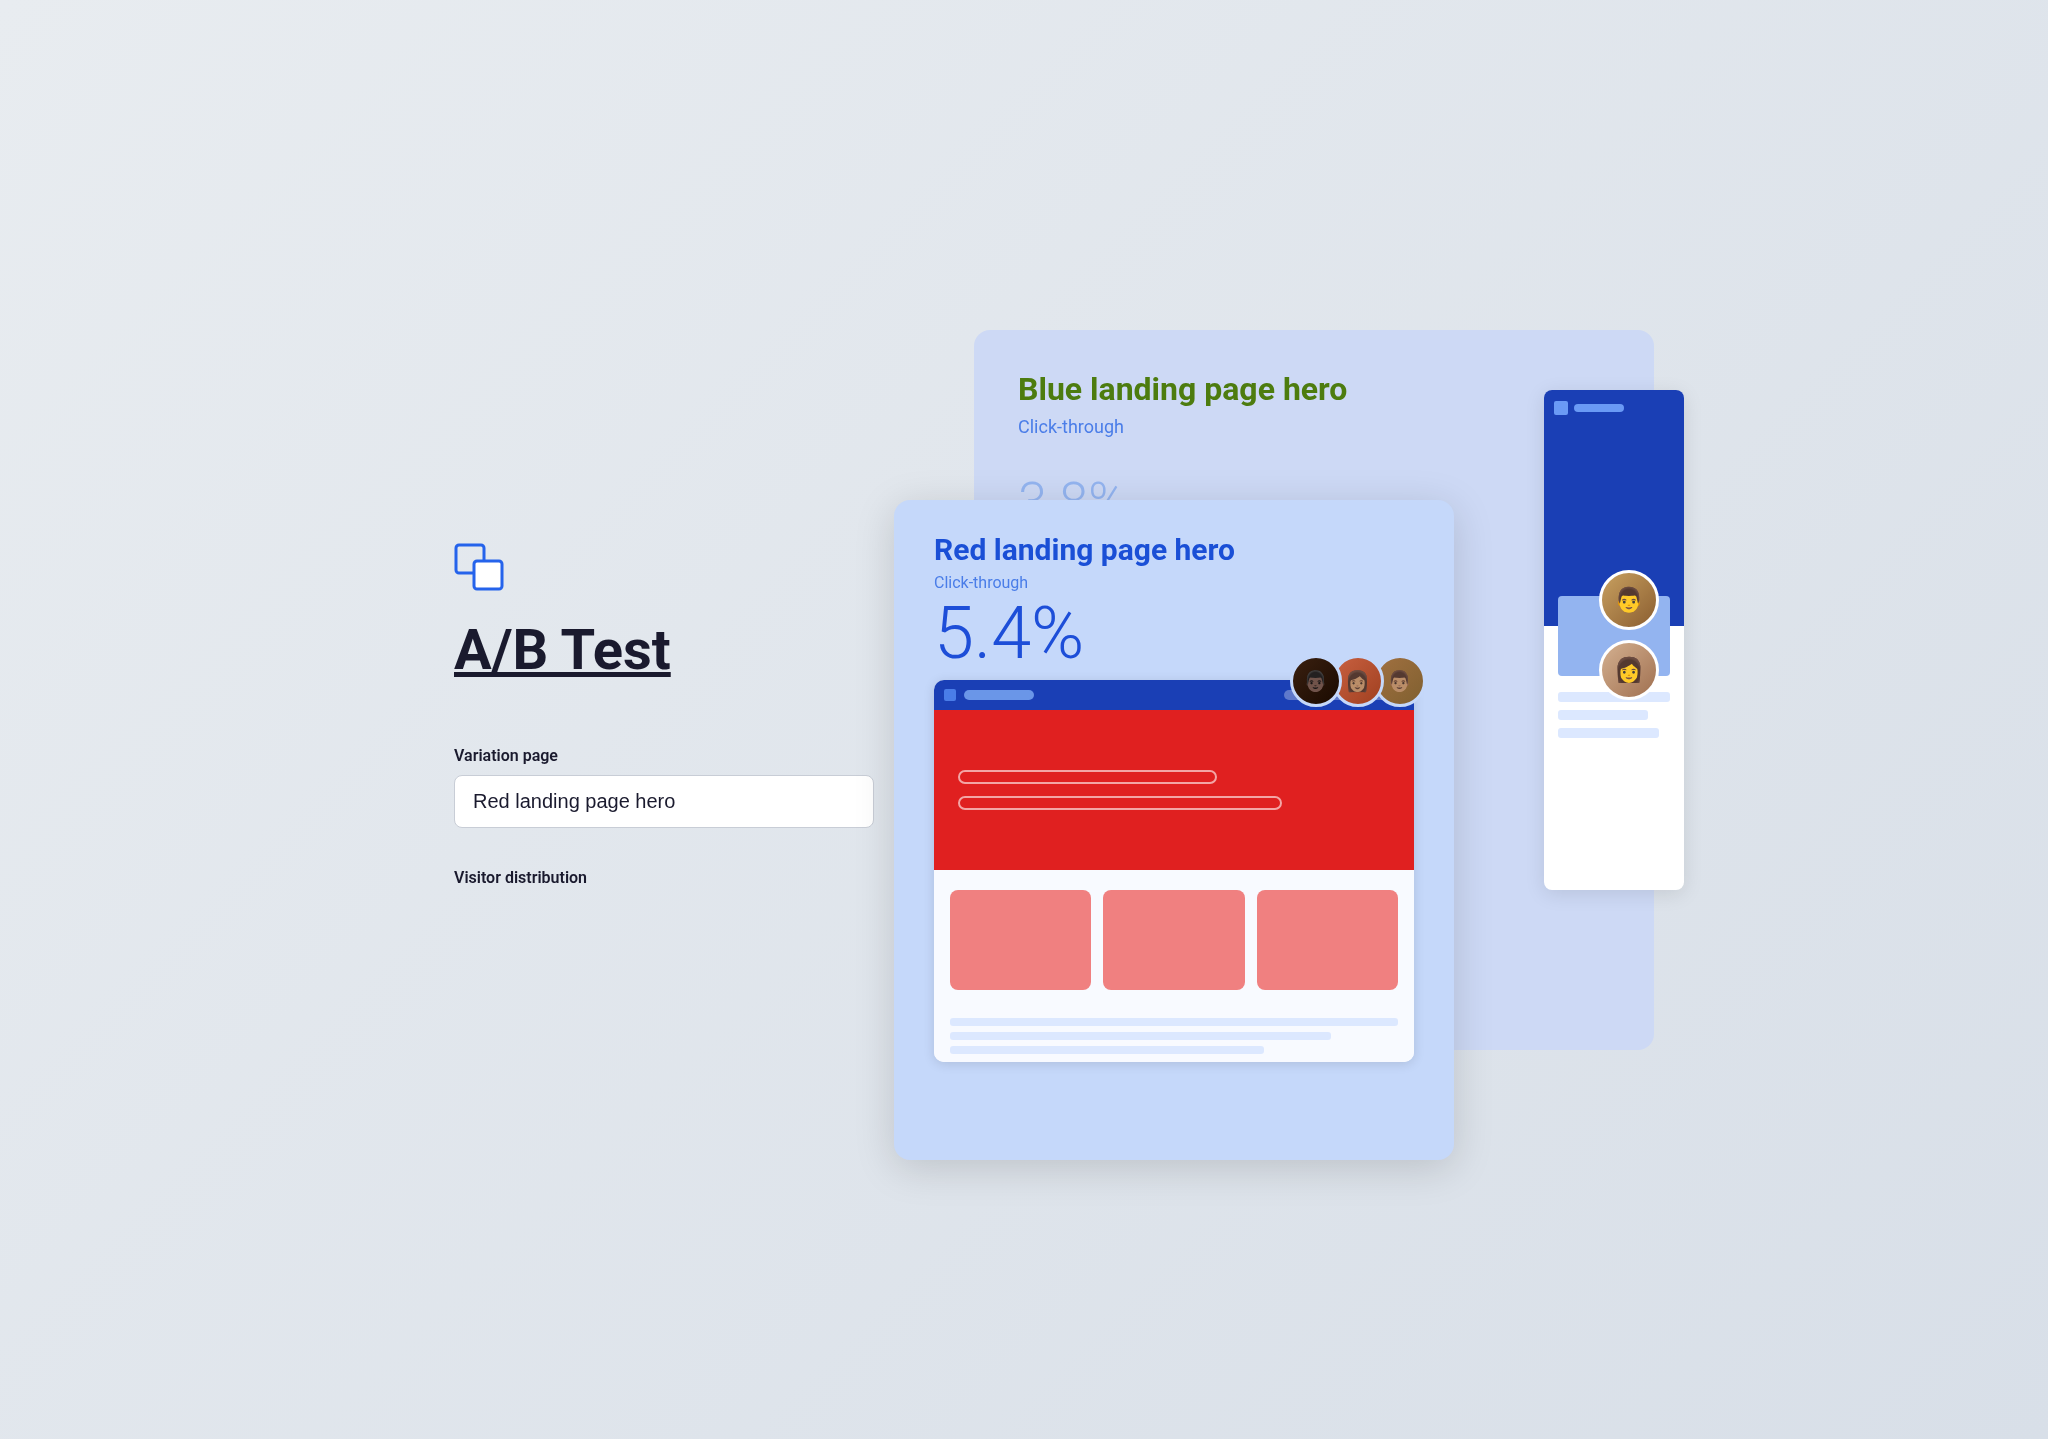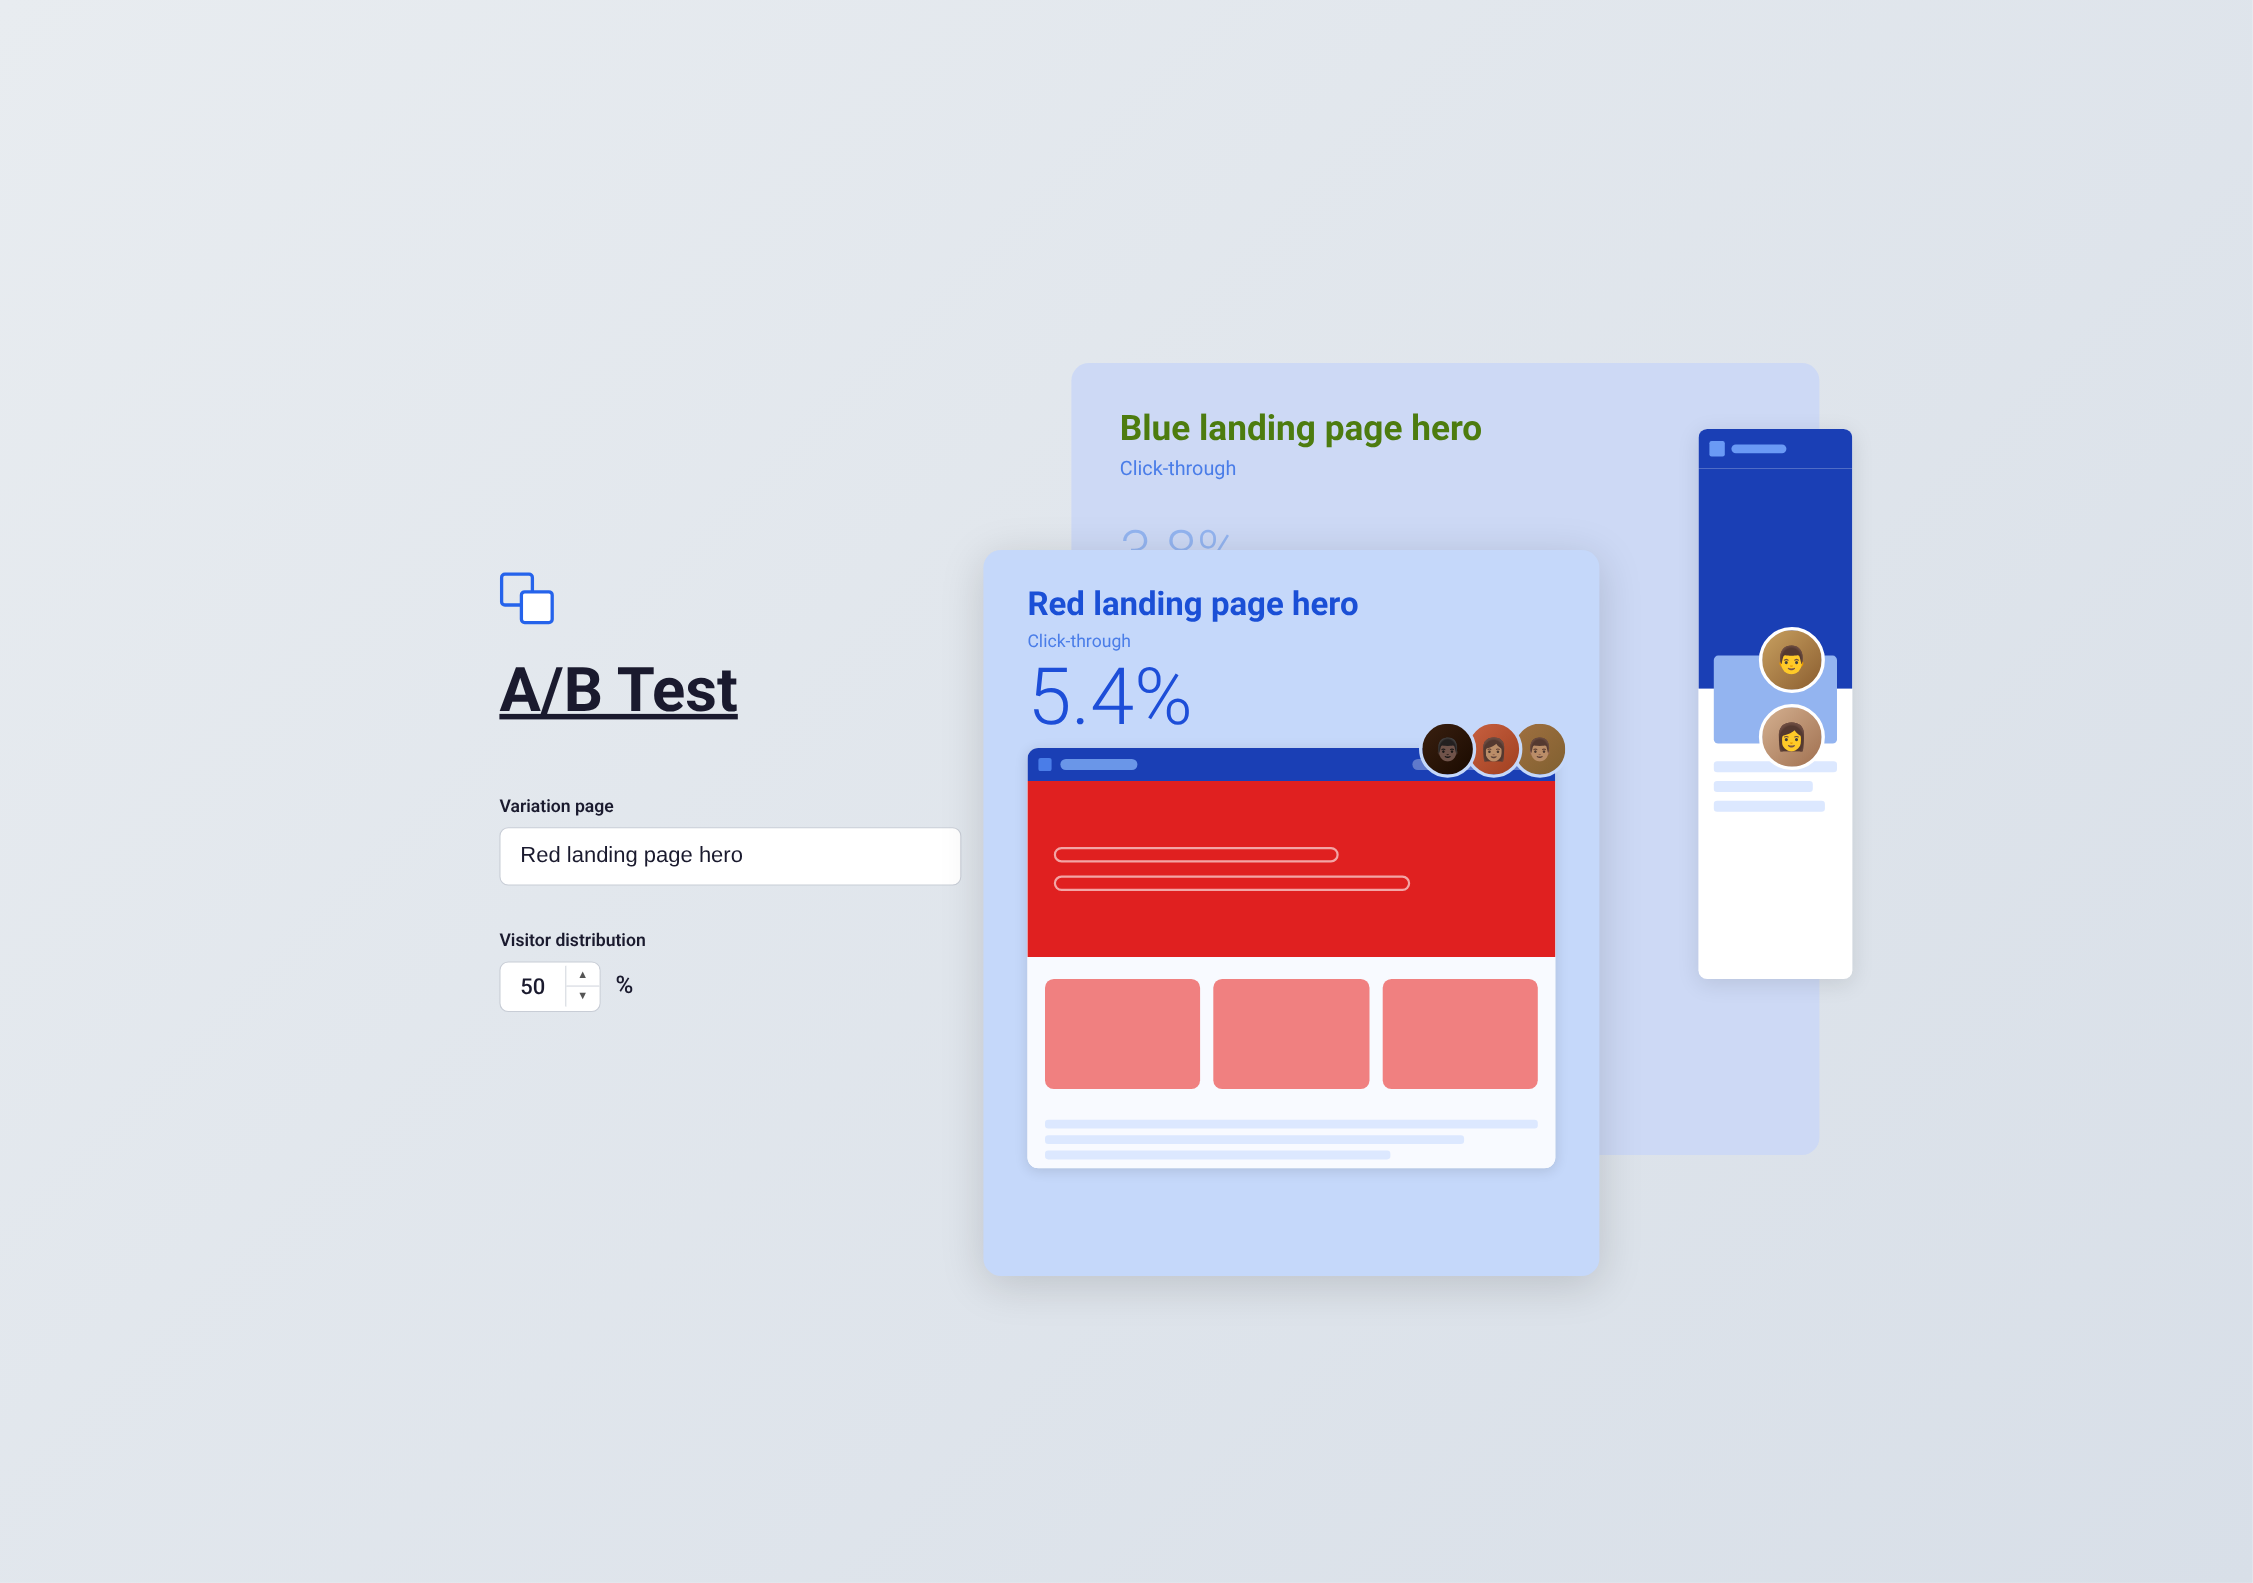--- a/index.html
+++ b/index.html
@@ -362,30 +362,20 @@
 
     <h1 class="page-title">A/B Test</h1>
 
     
     <div class="field-label">Variation page</div>
     <input class="text-input" type="text" value="Red landing page hero" placeholder="Red landing page hero" style="">
 
     
     <div class="visitor-section">
       <div class="field-label">Visitor distribution</div>
-      <div class="spinner-row">
-        <div class="spinner-input-wrap">
-          <div class="spinner-value">50</div>
-          <div class="spinner-buttons">
-            <button class="spinner-btn">▲</button>
-            <button class="spinner-btn">▼</button>
-          </div>
-        </div>
-        <div class="percent-label">%</div>
-      </div>
     </div>
 
   </div>
 
   <div class="right-panel">
 
     <div class="blue-card">
       <div class="blue-card-title">Blue landing page hero</div>
       <div class="blue-card-subtitle">Click-through</div>
       <div class="blue-card-stat">3.8%</div>

